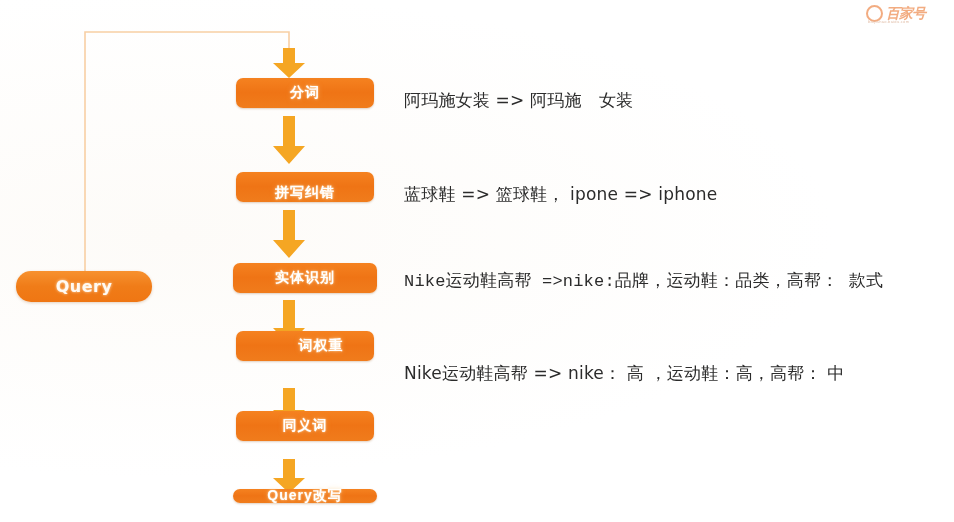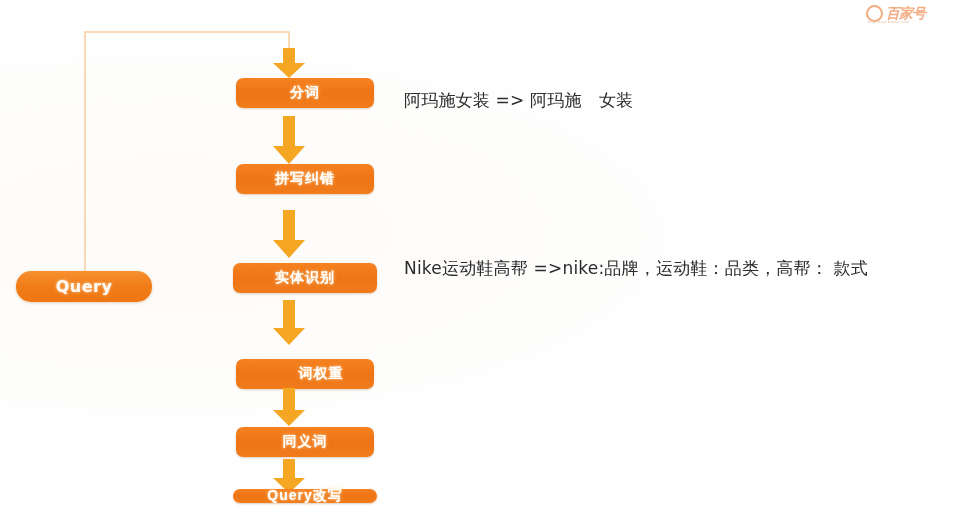--- a/index.html
+++ b/index.html
@@ -168,60 +168,62 @@
   <div class="node" style="top:78px;">
     <span>分词</span>
   </div>
 
   <div class="arrow" style="top:116px;">
     <svg width="36" height="48" viewBox="0 0 36 48" xmlns="http://www.w3.org/2000/svg">
       <path d="M12 0 H24 V30 H34 L18 48 L2 30 H12 Z" fill="#F5A623"></path>
     </svg>
   </div>
 
-  <div class="node" style="top:164px;">
+  <div class="node" style="top:172px;align-items:flex-end;">
     <span>拼写纠错</span>
   </div>
 
   <div class="arrow" style="top:210px;">
     <svg width="36" height="48" viewBox="0 0 36 48" xmlns="http://www.w3.org/2000/svg">
       <path d="M12 0 H24 V30 H34 L18 48 L2 30 H12 Z" fill="#F5A623"></path>
     </svg>
   </div>
 
   <div class="node wide" style="top:263px;">
     <span>实体识别</span>
   </div>
 
   <div class="arrow" style="top:300px;">
     <svg width="36" height="45" viewBox="0 0 36 45" xmlns="http://www.w3.org/2000/svg">
       <path d="M12 0 H24 V28 H34 L18 45 L2 28 H12 Z" fill="#F5A623"></path>
     </svg>
   </div>
 
-  <div class="node" style="top:359px;padding-left:32px;">
+  <div class="node" style="top:331px;padding-left:32px;">
     <span>词权重</span>
   </div>
 
   <div class="arrow" style="top:388px;">
     <svg width="36" height="38" viewBox="0 0 36 38" xmlns="http://www.w3.org/2000/svg">
       <path d="M12 0 H24 V22 H34 L18 38 L2 22 H12 Z" fill="#F5A623"></path>
     </svg>
   </div>
 
-  <div class="node" style="top:427px;">
+  <div class="node" style="top:411px;">
     <span>同义词</span>
   </div>
 
   <div class="arrow" style="top:459px;">
     <svg width="36" height="34" viewBox="0 0 36 34" xmlns="http://www.w3.org/2000/svg">
       <path d="M12 0 H24 V19 H34 L18 34 L2 19 H12 Z" fill="#F5A623"></path>
     </svg>
   </div>
 
   <div class="node wide" style="top:489px; height:14px;">
     <span>Query改写</span>
   </div>
 
   <div class="example" style="top:80px;">阿玛施女装 =&gt; 阿玛施　女装</div>
-  <div class="example" style="top:248px;">Nike运动鞋高帮 =&gt;nike:品牌，运动鞋：品类，高帮： 款式</div>
+  <div class="example" style="top:174px;">蓝球鞋 =&gt; 篮球鞋， ipone =&gt; iphone</div>
+  <div class="example" style="top:260px;font-family:Liberation Mono, monospace;">Nike运动鞋高帮 =&gt;nike:品牌，运动鞋：品类，高帮： 款式</div>
+  <div class="example" style="top:353px;">Nike运动鞋高帮 =&gt; nike： 高 ，运动鞋：高，高帮： 中</div>
 
 </div>
 
 </body></html>

